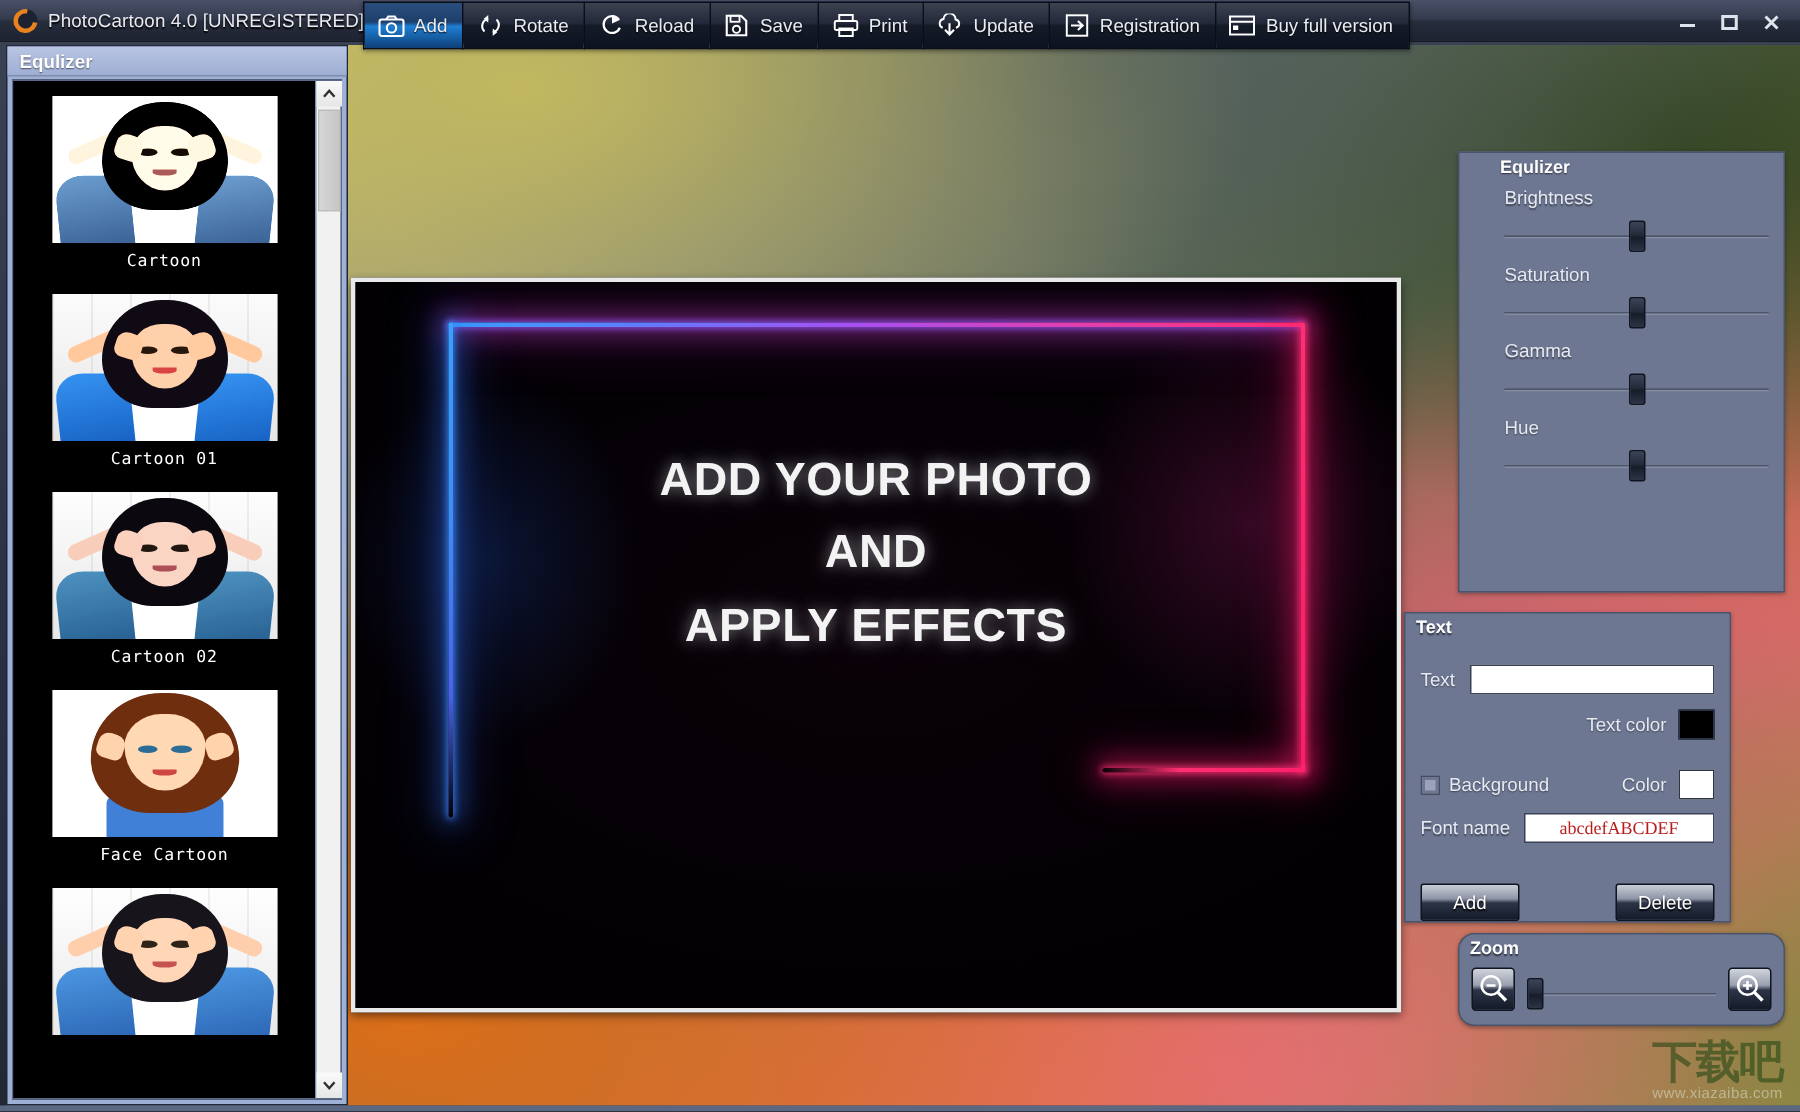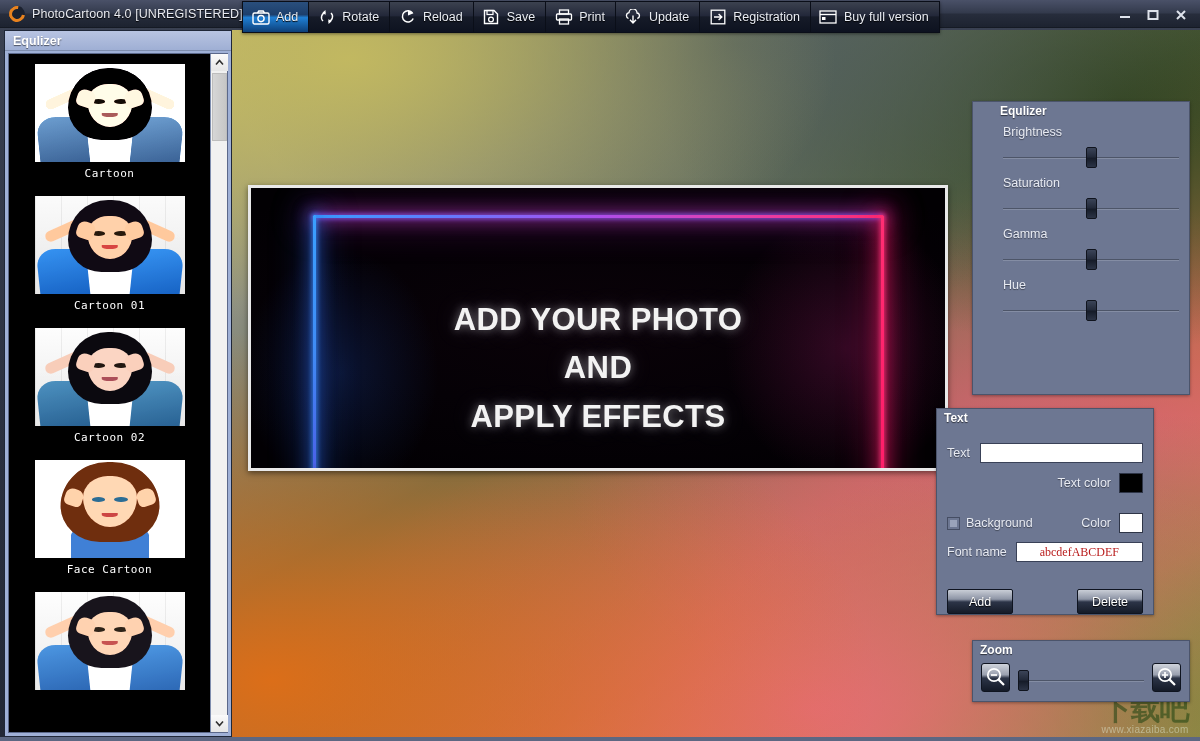--- a/index.html
+++ b/index.html
@@ -176,22 +176,22 @@
   }
   .tbtn:last-child { border-right-width: 1px; }
   .tbtn.active {
     background: linear-gradient(180deg,#2a4f7d 0%, #1d3f6c 42%, #1f7fd4 52%, #0d3f78 100%);
   }
   .tbtn .ic { width:19px; height:19px; display:flex; align-items:center; justify-content:center; }
   .tbtn .ic svg { display:block; }
 
   
   #canvas-frame {
-    position:absolute; left: 16px; top: 155px;
-    width: 700px; height: 286px;
+    position:absolute; left: 2px; top: 155px;
+    width: 700px; height: 490px;
     background:#000;
     border: 3px solid #e9e9e9;
     box-shadow: 0 2px 6px rgba(0,0,0,.5);
     overflow:hidden;
   }
   #neon-img { position:absolute; inset:0; background:
       radial-gradient(68% 58% at 50% 48%, #0a0208 0%, #050106 55%, #020003 100%),
       linear-gradient(180deg,#060109,#02000a);
   }
   .glow-h, .glow-v { position:absolute; border-radius: 3px; }
@@ -274,21 +274,21 @@
   }
   .tx-btn {
     width: 66px; height: 25px;
     background: linear-gradient(180deg,#c9cdd6 0%, #8d94a5 40%, #2c3447 52%, #151b28 100%);
     border:1px solid #0f1420; border-radius: 2px;
     color:#fff; font-size: 12.5px;
     display:flex; align-items:center; justify-content:center;
     text-shadow: 0 1px 1px #000;
   }
 
-  #panel-zoom { left: 972px; top: 640px; width: 218px; height: 62px; }
+  #panel-zoom { left: 972px; top: 622px; width: 218px; height: 62px; border-radius: 11px; }
   .zbtn {
     width: 29px; height: 29px;
     background: linear-gradient(180deg,#cfd3db 0%, #9aa0af 40%, #2c3447 52%, #141a27 100%);
     border:1px solid #0f1420; border-radius: 3px;
     display:flex; align-items:center; justify-content:center;
   }
 
   
   #watermark {
     position:absolute; right: 2px; bottom: 2px;

